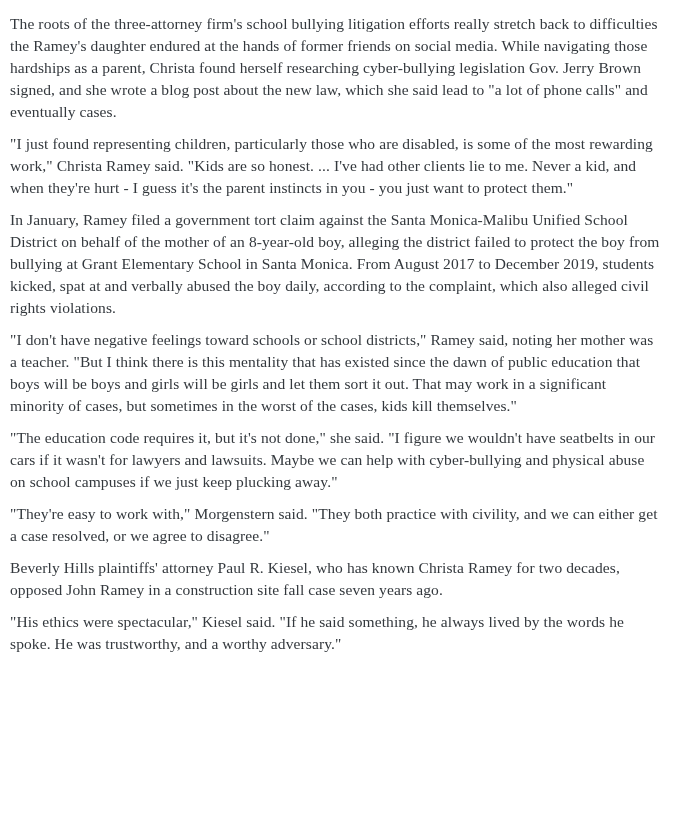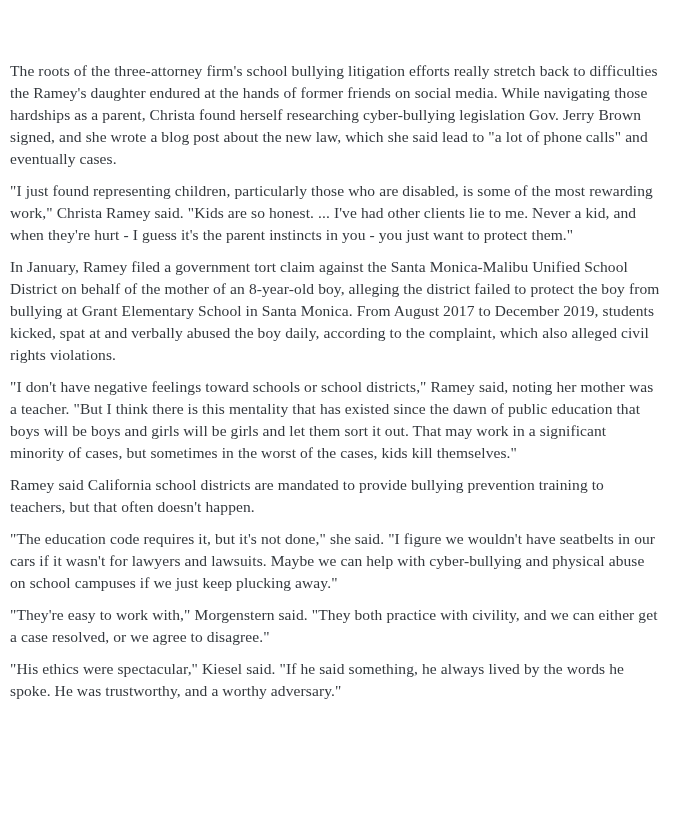--- a/index.html
+++ b/index.html
@@ -13,34 +13,33 @@
     overflow: hidden;
   }
   .article {
     box-sizing: border-box;
     width: 687px;
     padding: 13px 27px 0 10px;
     font-family: "Liberation Serif", "DejaVu Serif", serif;
     font-size: 15.5px;
     line-height: 22px;
     color: #33383d;
-    margin-top: 47px;
     -webkit-font-smoothing: antialiased;
   }
   .article p {
     margin: 0 0 10px 0;
     text-align: left;
     letter-spacing: 0.1px;
   }
 </style>
 </head>
 <body>
 
 <main class="article">
   <p>The roots of the three-attorney firm's school bullying litigation efforts really stretch back to difficulties the Ramey's daughter endured at the hands of former friends on social media. While navigating those hardships as a parent, Christa found herself researching cyber-bullying legislation Gov. Jerry Brown signed, and she wrote a blog post about the new law, which she said lead to "a lot of phone calls" and eventually cases.</p>
   <p>"I just found representing children, particularly those who are disabled, is some of the most rewarding work," Christa Ramey said. "Kids are so honest. ... I've had other clients lie to me. Never a kid, and when they're hurt - I guess it's the parent instincts in you - you just want to protect them."</p>
   <p>In January, Ramey filed a government tort claim against the Santa Monica-Malibu Unified School District on behalf of the mother of an 8-year-old boy, alleging the district failed to protect the boy from bullying at Grant Elementary School in Santa Monica. From August 2017 to December 2019, students kicked, spat at and verbally abused the boy daily, according to the complaint, which also alleged civil rights violations.</p>
   <p>"I don't have negative feelings toward schools or school districts," Ramey said, noting her mother was a teacher. "But I think there is this mentality that has existed since the dawn of public education that boys will be boys and girls will be girls and let them sort it out. That may work in a significant minority of cases, but sometimes in the worst of the cases, kids kill themselves."</p>
-  <p>Ramey said California school districts are mandated to provide bullying prevention training to teachers, but that often doesn't happen.</p>
   <p>"The education code requires it, but it's not done," she said. "I figure we wouldn't have seatbelts in our cars if it wasn't for lawyers and lawsuits. Maybe we can help with cyber-bullying and physical abuse on school campuses if we just keep plucking away."</p>
   <p>"They're easy to work with," Morgenstern said. "They both practice with civility, and we can either get a case resolved, or we agree to disagree."</p>
+  <p>Beverly Hills plaintiffs' attorney Paul R. Kiesel, who has known Christa Ramey for two decades, opposed John Ramey in a construction site fall case seven years ago.</p>
   <p>"His ethics were spectacular," Kiesel said. "If he said something, he always lived by the words he spoke. He was trustworthy, and a worthy adversary."</p>
 </main>
 
 </body></html>

